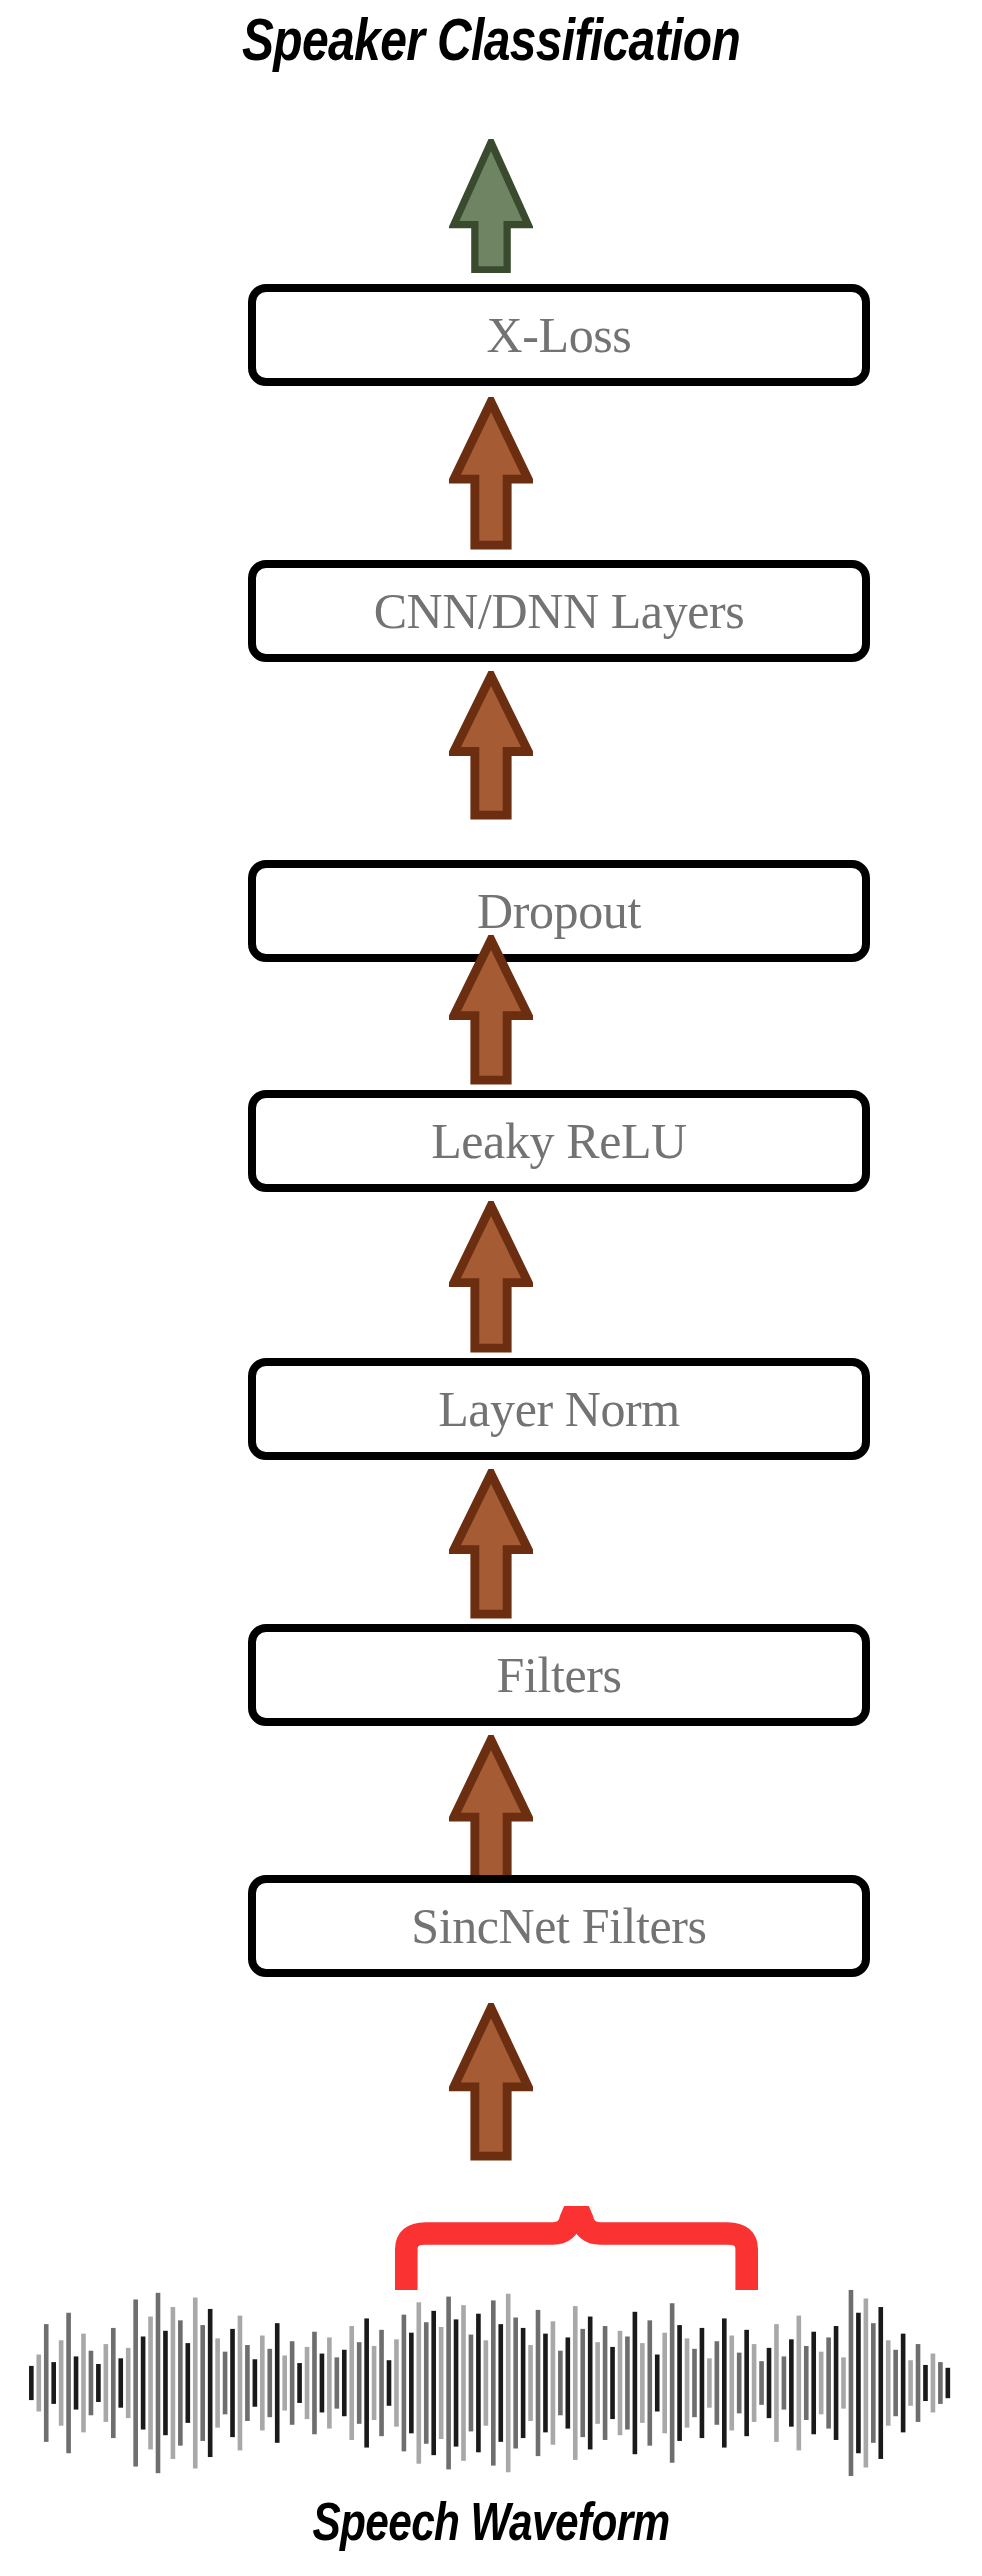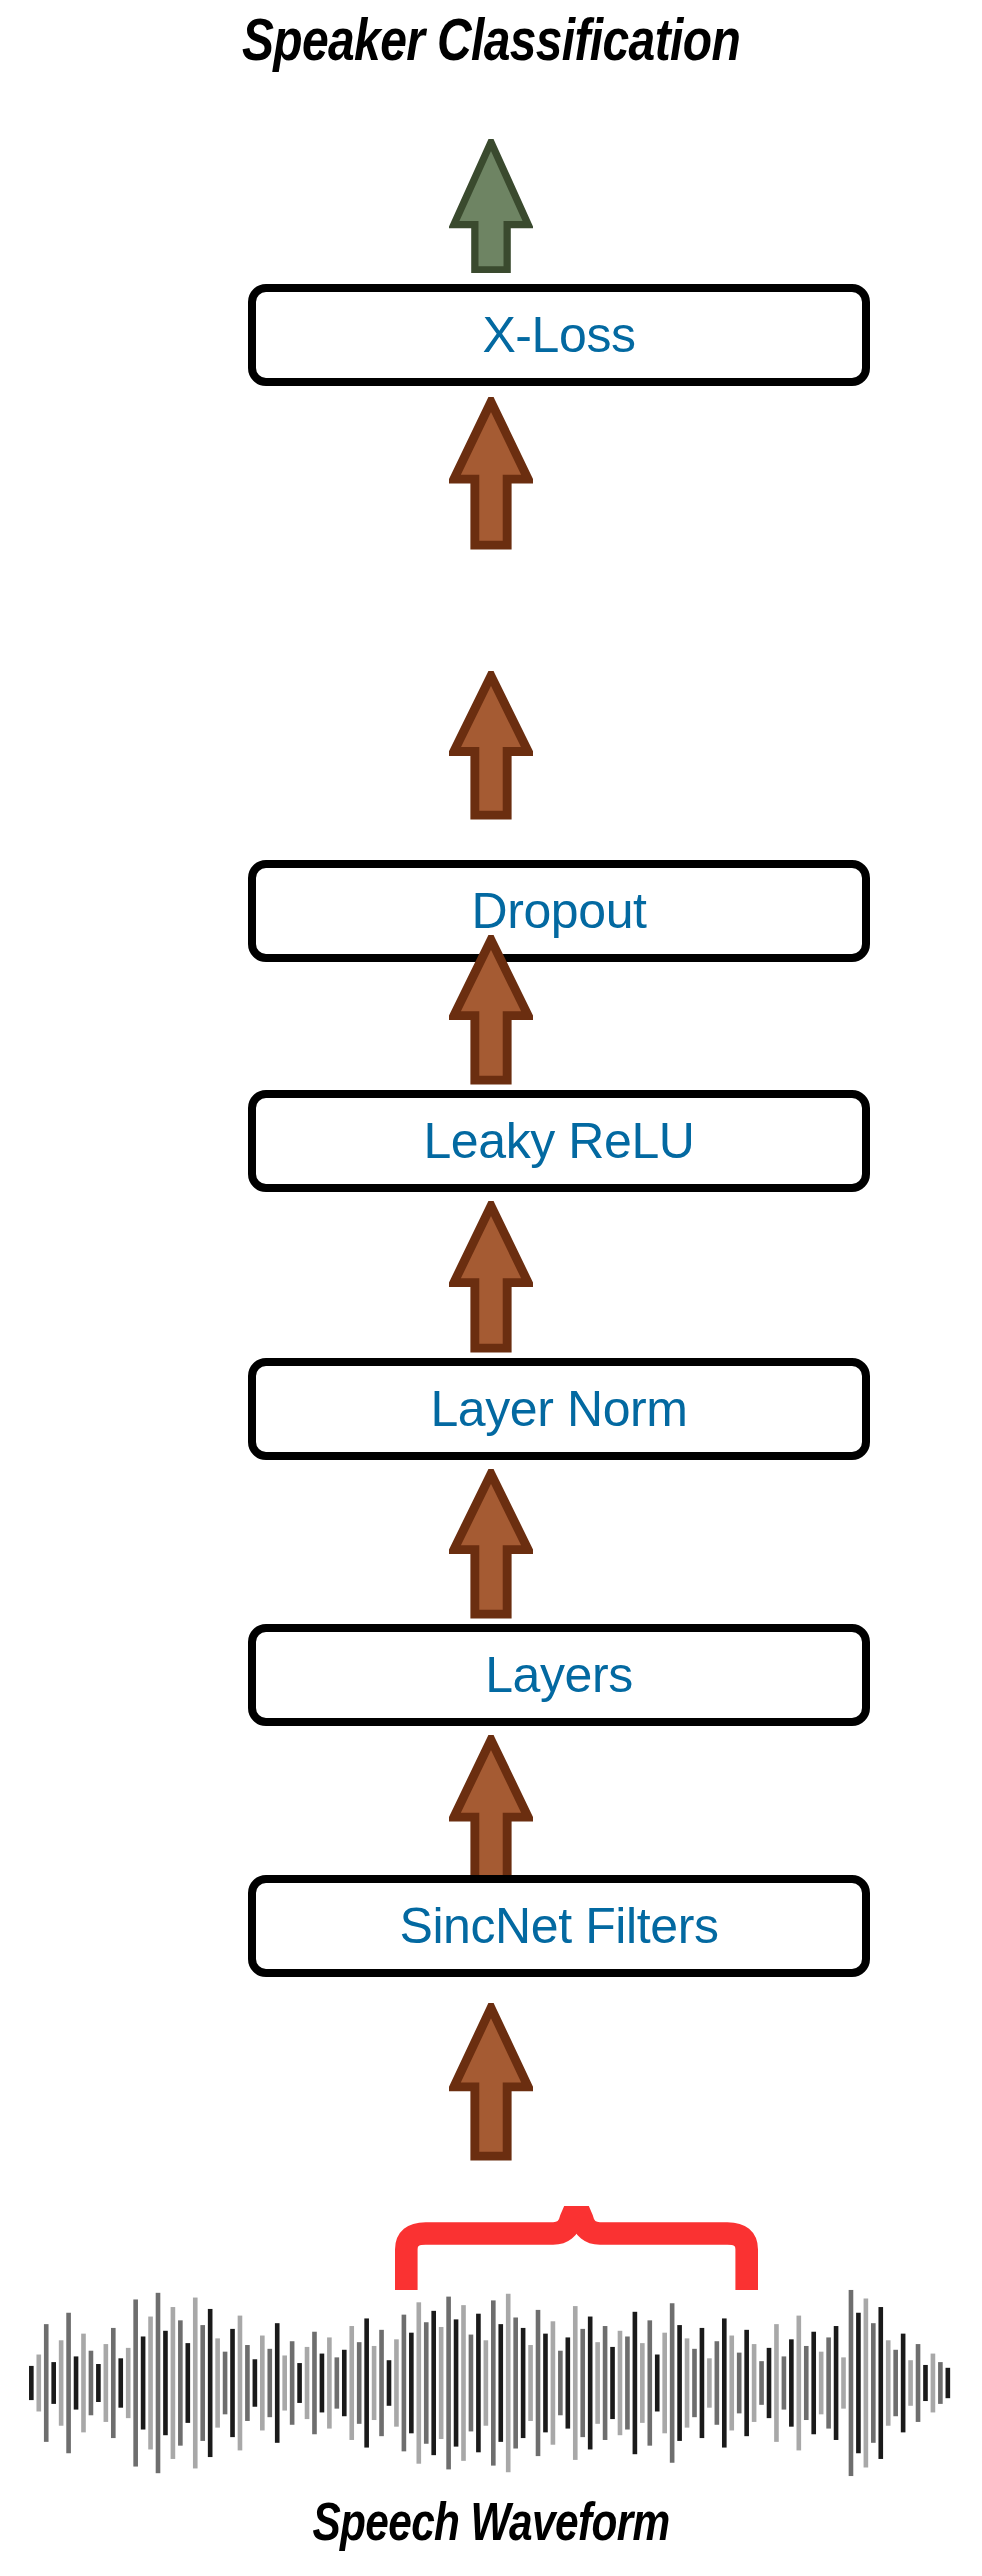--- a/index.html
+++ b/index.html
@@ -60,24 +60,24 @@
     height: 102px;
     box-sizing: border-box;
     border: 8px solid #000000;
     border-radius: 18px;
     background: #ffffff;
     display: flex;
     align-items: center;
     justify-content: center;
   }
   .stage-label {
-    font-family: Liberation Sans, sans-serif;
+    font-family: Liberation Serif, serif;
     font-size: 50px;
     font-weight: normal;
-    color: #0369a1;
+    color: #737373;
     line-height: 1;
     white-space: nowrap;
     letter-spacing: -0.4px;
   }
 
   
   .arrow {
     position: absolute;
     width: 84px;
   }
@@ -119,20 +119,23 @@
   <div class="stage-box" id="box-x-loss" style="top:284px;">
     <span class="stage-label">X-Loss</span>
   </div>
 
   <div class="arrow" style="left:449px; top:397px; height:153px;">
     <svg viewBox="0 0 104 190" preserveAspectRatio="none">
       <polygon points="52,6 98,102 72,102 72,184 32,184 32,102 6,102" fill="#A55B33" stroke="#6B2E10" stroke-width="11" stroke-linejoin="miter"></polygon>
     </svg>
   </div>
 
+  <div class="stage-box" id="box-cnn-dnn" style="top:560px;">
+    <span class="stage-label">CNN/DNN Layers</span>
+  </div>
 
   <div class="arrow" style="left:449px; top:671px; height:149px;">
     <svg viewBox="0 0 104 185" preserveAspectRatio="none">
       <polygon points="52,6 98,100 72,100 72,179 32,179 32,100 6,100" fill="#A55B33" stroke="#6B2E10" stroke-width="11" stroke-linejoin="miter"></polygon>
     </svg>
   </div>
 
   <div class="stage-box" id="box-dropout" style="top:824px;margin-top:36px;">
     <span class="stage-label">Dropout</span>
   </div>
@@ -157,21 +160,21 @@
     <span class="stage-label">Layer Norm</span>
   </div>
 
   <div class="arrow" style="left:449px; top:1469px; height:150px;">
     <svg viewBox="0 0 104 186" preserveAspectRatio="none">
       <polygon points="52,6 98,100 72,100 72,180 32,180 32,100 6,100" fill="#A55B33" stroke="#6B2E10" stroke-width="11" stroke-linejoin="miter"></polygon>
     </svg>
   </div>
 
   <div class="stage-box" id="box-pooling" style="top:1624px;">
-    <span class="stage-label">Layers</span>
+    <span class="stage-label">Filters</span>
   </div>
 
   <div class="arrow" style="left:449px; top:1735px; height:153px;">
     <svg viewBox="0 0 104 190" preserveAspectRatio="none">
       <polygon points="52,6 98,102 72,102 72,184 32,184 32,102 6,102" fill="#A55B33" stroke="#6B2E10" stroke-width="11" stroke-linejoin="miter"></polygon>
     </svg>
   </div>
 
   <div class="stage-box" id="box-sincnet" style="top:1875px;">
     <span class="stage-label">SincNet Filters</span>

